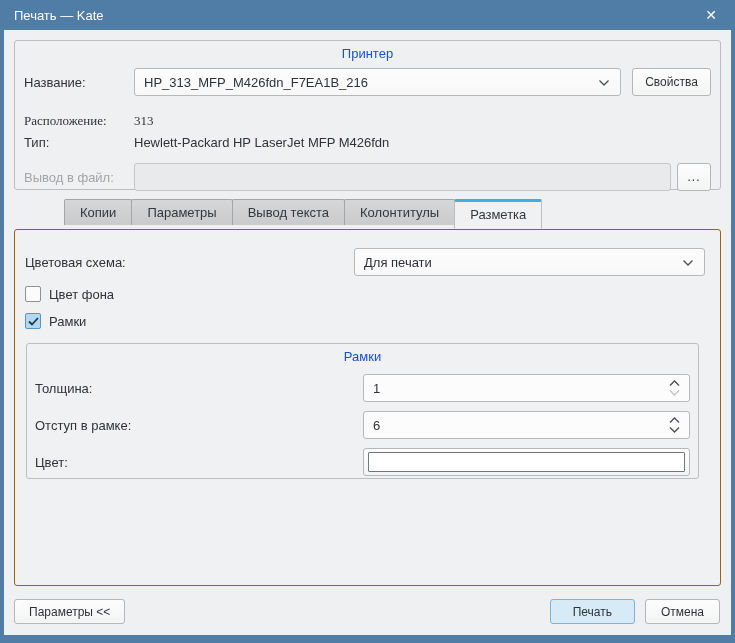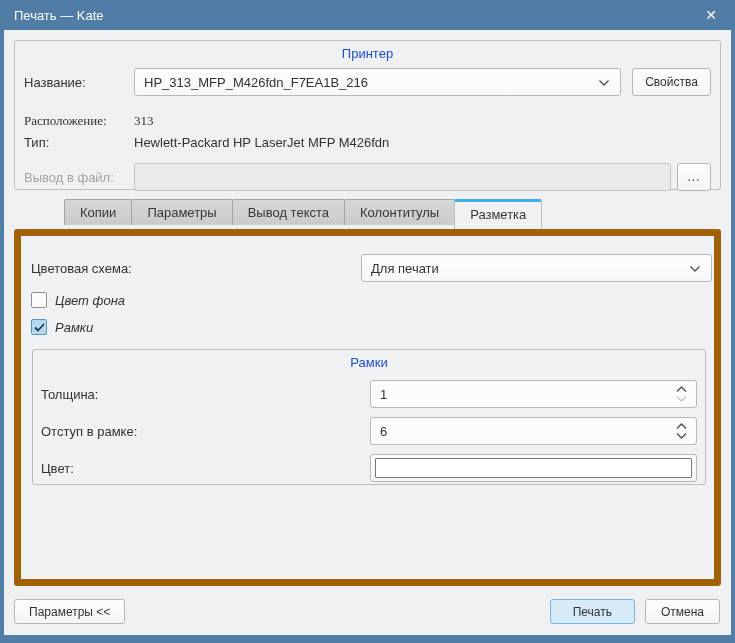--- a/index.html
+++ b/index.html
@@ -120,32 +120,32 @@
     border:1px solid #bcbec0;
     border-bottom:1px solid #f0f1f2;
     border-top:3px solid #3daee9;
     margin-bottom:-1px;
     position:relative;
     z-index:3;
   }
   .tabframe {
     margin:0 10px;
     height:357px;
-    border:7px solid #a16207;
+    border:1px solid #a16207;
     border-radius:3px;
     background:#f0f1f2;
-    padding:18px 2px 0 10px;
+    padding:18px 15px 0 10px;
     position:relative;
     z-index:1;
   }
 
   
   .scheme-row { display:flex; align-items:center; }
   .scheme-row .combobox { margin-left:auto; width:351px; flex:none; }
-  .check-row { display:flex; align-items:center; margin-top:9px; height:18px; cursor:default;font-style:italic; }
+  .check-row { display:flex; align-items:center; margin-top:9px; height:18px; cursor:default; }
   .checkbox {
     width:16px; height:16px; flex:none;
     border:1px solid #8f9194;
     border-radius:2px;
     background:#fbfbfc;
     margin-right:8px;
     display:flex; align-items:center; justify-content:center;
     cursor:pointer;
   }
   .checkbox.checked {

